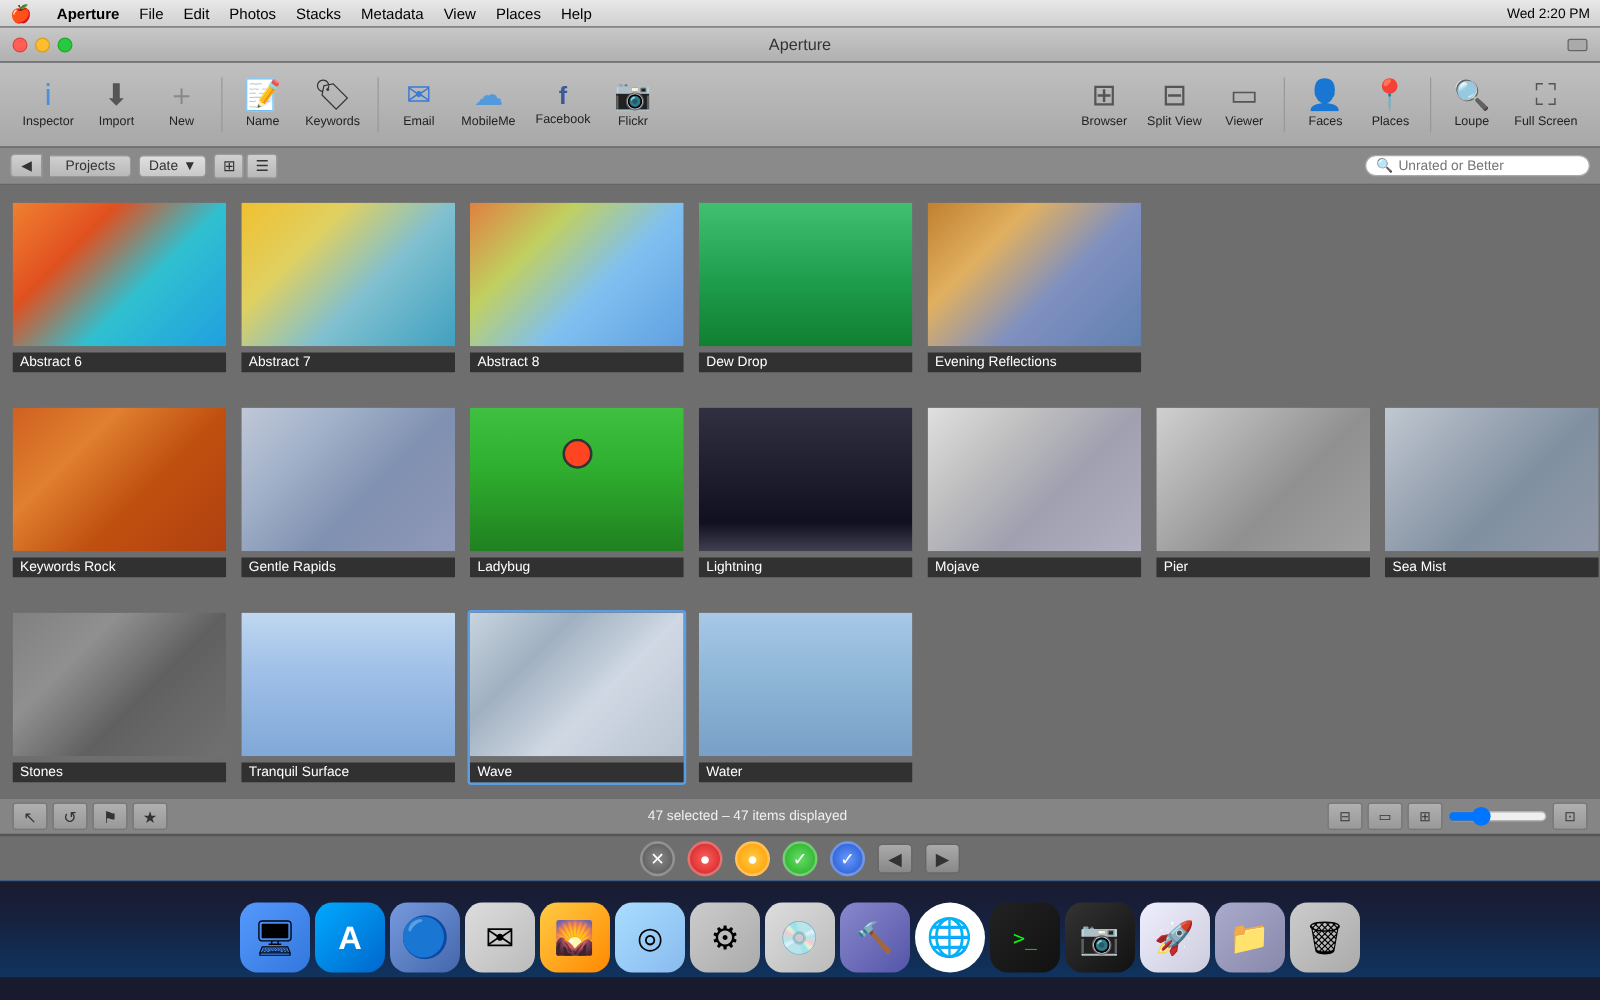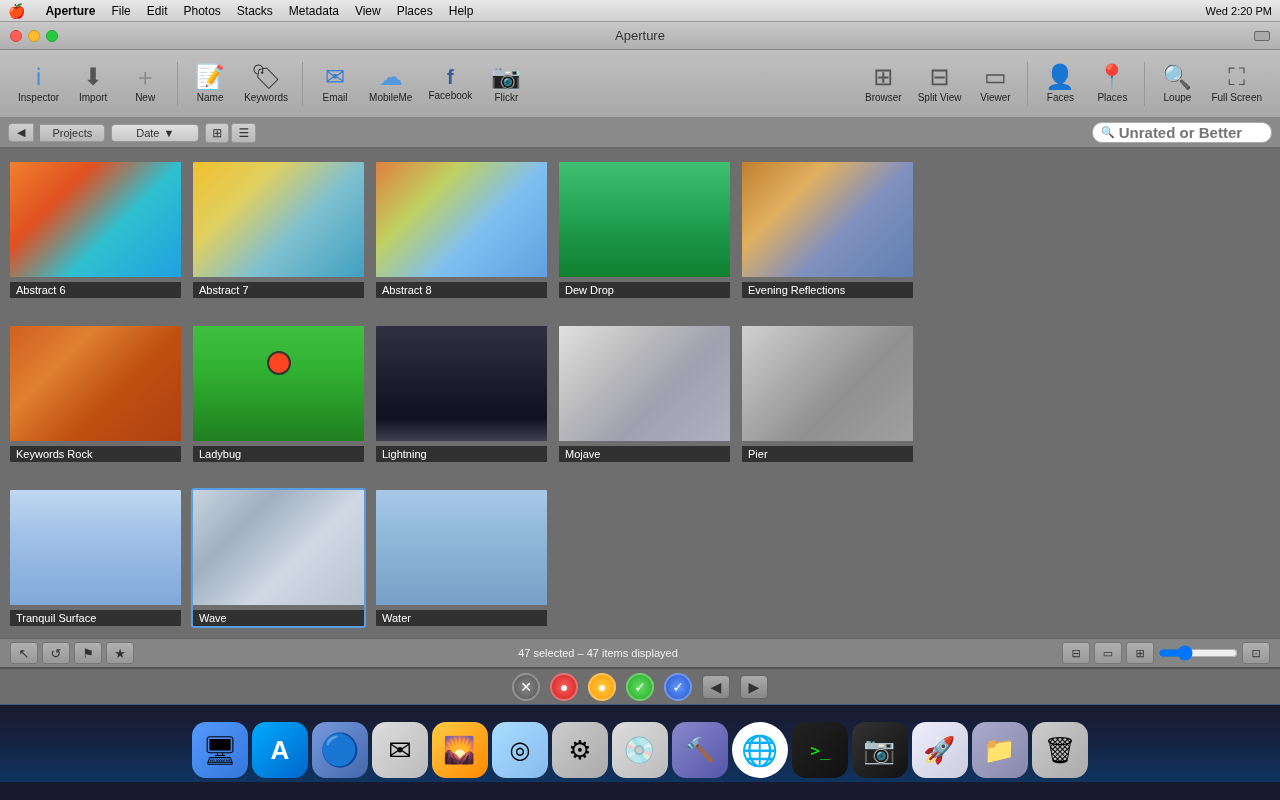--- a/index.html
+++ b/index.html
@@ -74,39 +74,38 @@
     }
     .projects-btn {
       background: linear-gradient(180deg, #d0d0d0 0%, #b8b8b8 100%);
       border: 1px solid #999; border-radius: 0 4px 4px 0;
       padding: 2px 12px; font-size: 11px; cursor: pointer; color: #333;
       border-left: none;
     }
     .date-select {
       background: linear-gradient(180deg, #e0e0e0 0%, #c8c8c8 100%);
       border: 1px solid #999; border-radius: 4px;
-      padding: 2px 24px; font-size: 11px; cursor: pointer; color: #333;
+      padding: 2px 7px; font-size: 11px; cursor: pointer; color: #333;
       display: flex; align-items: center; gap: 4px;
     }
     .view-toggles { display: flex; gap: 2px; }
     .view-toggle-btn {
       background: linear-gradient(180deg, #d0d0d0 0%, #b8b8b8 100%);
       border: 1px solid #999; border-radius: 3px;
       padding: 2px 6px; font-size: 12px; cursor: pointer; color: #333;
     }
     .search-bar-area { margin-left: auto; display: flex; align-items: center; gap: 4px; }
     .search-input-container {
       display: flex; align-items: center;
       background: white; border: 1px solid #aaa; border-radius: 10px;
       padding: 1px 8px; width: 180px;
     }
     .search-input-container input {
-      border: none; outline: none; font-size: 15px; background: transparent; width: 100%;
+      border: none; outline: none; font-size: 11px; background: transparent; width: 100%;
       color: #999;
-      font-weight: bold;
     }
 
     
     #main-content {
       width: 1280px; height: 490px; background: #6e6e6e;
       overflow-y: auto; overflow-x: hidden;
       display: flex; flex-direction: column; gap: 0;
       position: relative;
     }
     .photo-row { display: flex; gap: 8px; margin-bottom: 8px; padding: 8px 0; }
@@ -397,20 +396,26 @@
 
     <div class="photo-row" style="padding: 8px 8px;">
       <div class="photo-item">
         <div class="photo-thumb">
             <div class="thumb-flowingrock"></div>
           </div>
         <div class="photo-label">Keywords Rock</div>
       </div>
       <div class="photo-item">
         <div class="photo-thumb">
+            <div class="thumb-gentlerapids"></div>
+          </div>
+        <div class="photo-label">Gentle Rapids</div>
+      </div>
+      <div class="photo-item">
+        <div class="photo-thumb">
             <div class="thumb-ladybug">
           <div class="ladybug-indicator"></div>
         </div>
           </div>
         <div class="photo-label">Ladybug</div>
       </div>
       <div class="photo-item">
         <div class="photo-thumb">
             <div class="thumb-lightning"></div>
           </div>
@@ -421,23 +426,35 @@
             <div class="thumb-mojave"></div>
           </div>
         <div class="photo-label">Mojave</div>
       </div>
       <div class="photo-item">
         <div class="photo-thumb">
             <div class="thumb-pier"></div>
           </div>
         <div class="photo-label">Pier</div>
       </div>
+      <div class="photo-item">
+        <div class="photo-thumb">
+            <div class="thumb-seamist"></div>
+          </div>
+        <div class="photo-label">Sea Mist</div>
+      </div>
     </div>
 
     <div class="photo-row" style="padding: 8px 8px;">
+      <div class="photo-item">
+        <div class="photo-thumb">
+            <div class="thumb-stones"></div>
+          </div>
+        <div class="photo-label">Stones</div>
+      </div>
       <div class="photo-item">
         <div class="photo-thumb">
             <div class="thumb-tranquilsurface"></div>
           </div>
         <div class="photo-label">Tranquil Surface</div>
       </div>
       <div class="photo-item selected">
         <div class="photo-thumb">
             <div class="thumb-wave"></div>
           </div>

